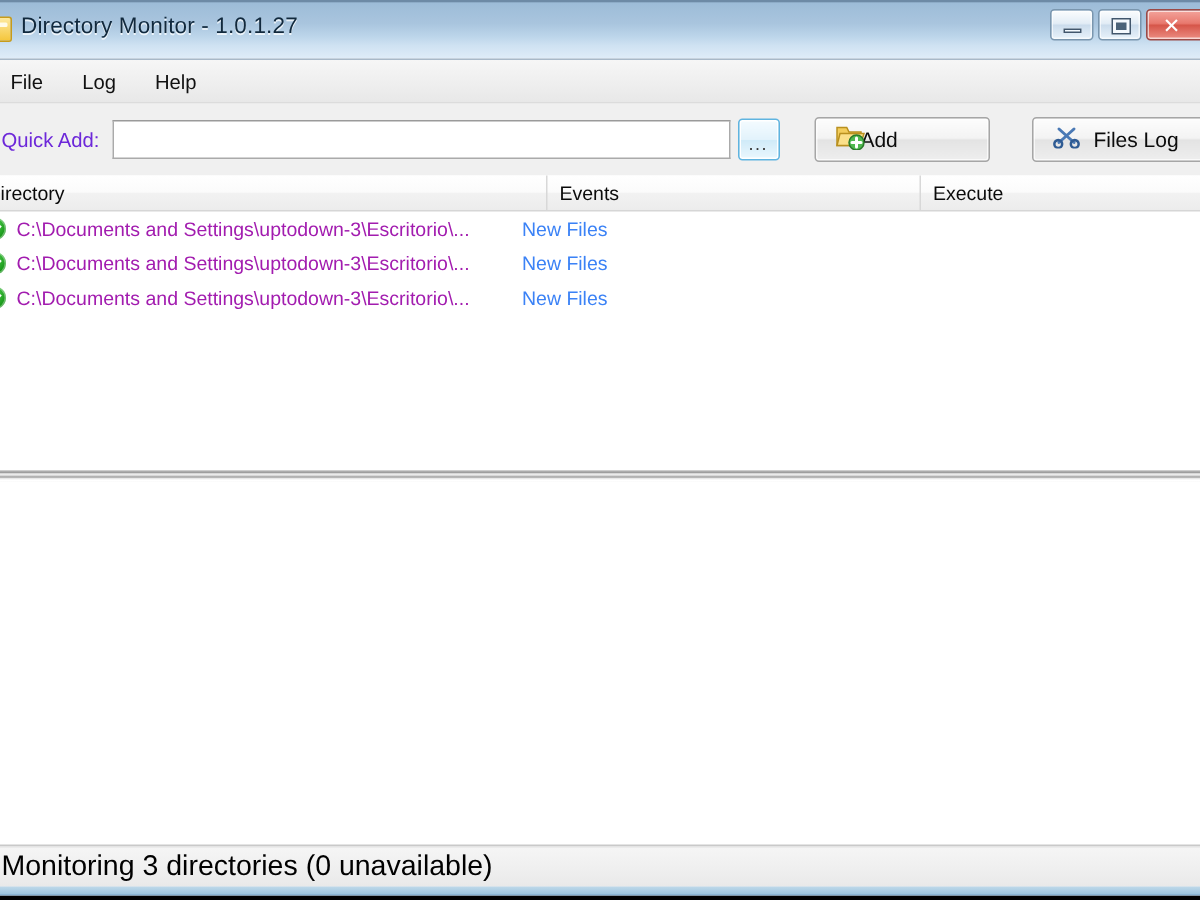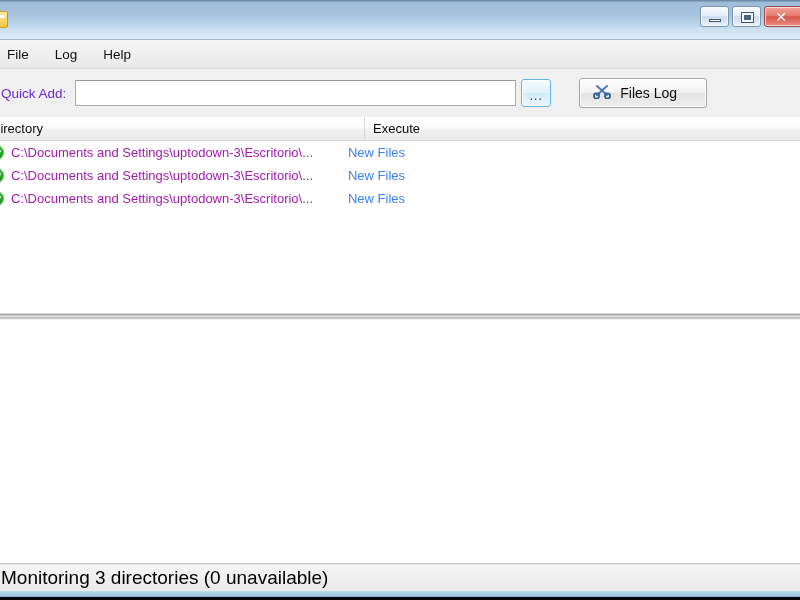--- a/index.html
+++ b/index.html
@@ -256,20 +256,21 @@
     background: linear-gradient(to bottom, #bfd9ea, #9cc4dd);
   }
 </style>
 </head>
 <body>
 
 <div id="window">
 
   <div id="titlebar">
     <div id="title-icon"></div>
+    <div id="title-text">Directory Monitor - 1.0.1.27</div>
 
     <div id="win-controls">
       <div class="winbtn">
         <span class="gl-min"></span>
       </div>
       <div class="winbtn">
         <span class="gl-max"></span>
       </div>
       <div class="winbtn close">
         <span class="gl-close">✕</span>
@@ -283,37 +284,49 @@
     <div class="menu-item">Help</div>
   </div>
 
   <div id="toolbar">
     <div id="quickadd-label">Quick Add:</div>
 
     <input id="quickadd-input" type="text" value="" placeholder="" style="">
 
     <div id="browse-button">...</div>
 
+    <div id="add-button" class="tbbtn">
+      <span style="position:absolute;">
+        <svg width="20" height="18" viewBox="0 0 20 18">
+          <path d="M1 3 L1 15 L17 15 L17 6 L9 6 L7.5 3 Z" fill="#f3cd5c" stroke="#b9901f" stroke-width="1"></path>
+          <path d="M3 7 L19 7 L16.5 15 L1 15 Z" fill="#fbe08a" stroke="#b9901f" stroke-width="1"></path>
+          <circle cx="14" cy="13" r="5" fill="#4fb94f" stroke="#2b7a2b" stroke-width="1"></circle>
+          <path d="M14 10 L14 16 M11 13 L17 13" stroke="#ffffff" stroke-width="2" stroke-linecap="round"></path>
+        </svg>
+      </span>
+      <span class="lbl">Add</span>
+    </div>
 
     <div id="clear-log-button" class="tbbtn">
       <span>
         <svg width="18" height="16" viewBox="0 0 18 16">
           <path d="M4 3 L14 12 M14 3 L4 12" stroke="#4a79b5" stroke-width="2" stroke-linecap="round"></path>
           <circle cx="3.5" cy="13" r="2.6" fill="none" stroke="#2f5b93" stroke-width="1.7"></circle>
           <circle cx="14.5" cy="13" r="2.6" fill="none" stroke="#2f5b93" stroke-width="1.7"></circle>
         </svg>
       </span>
       <span class="lbl">Files Log</span>
     </div>
   </div>
 
   <div id="listview">
 
     <div id="col-header">
       <div class="col c0">Directory</div>
+      <div class="col c1">Events</div>
       <div class="col c2">Execute</div>
     </div>
 
     <div id="rows">
 
       <div class="row">
         <span class="status-icon"></span>
         <span class="cell-dir">C:\Documents and Settings\uptodown-3\Escritorio\...</span>
         <span class="cell-evt">New Files</span>
         <span class="cell-evt"></span>

